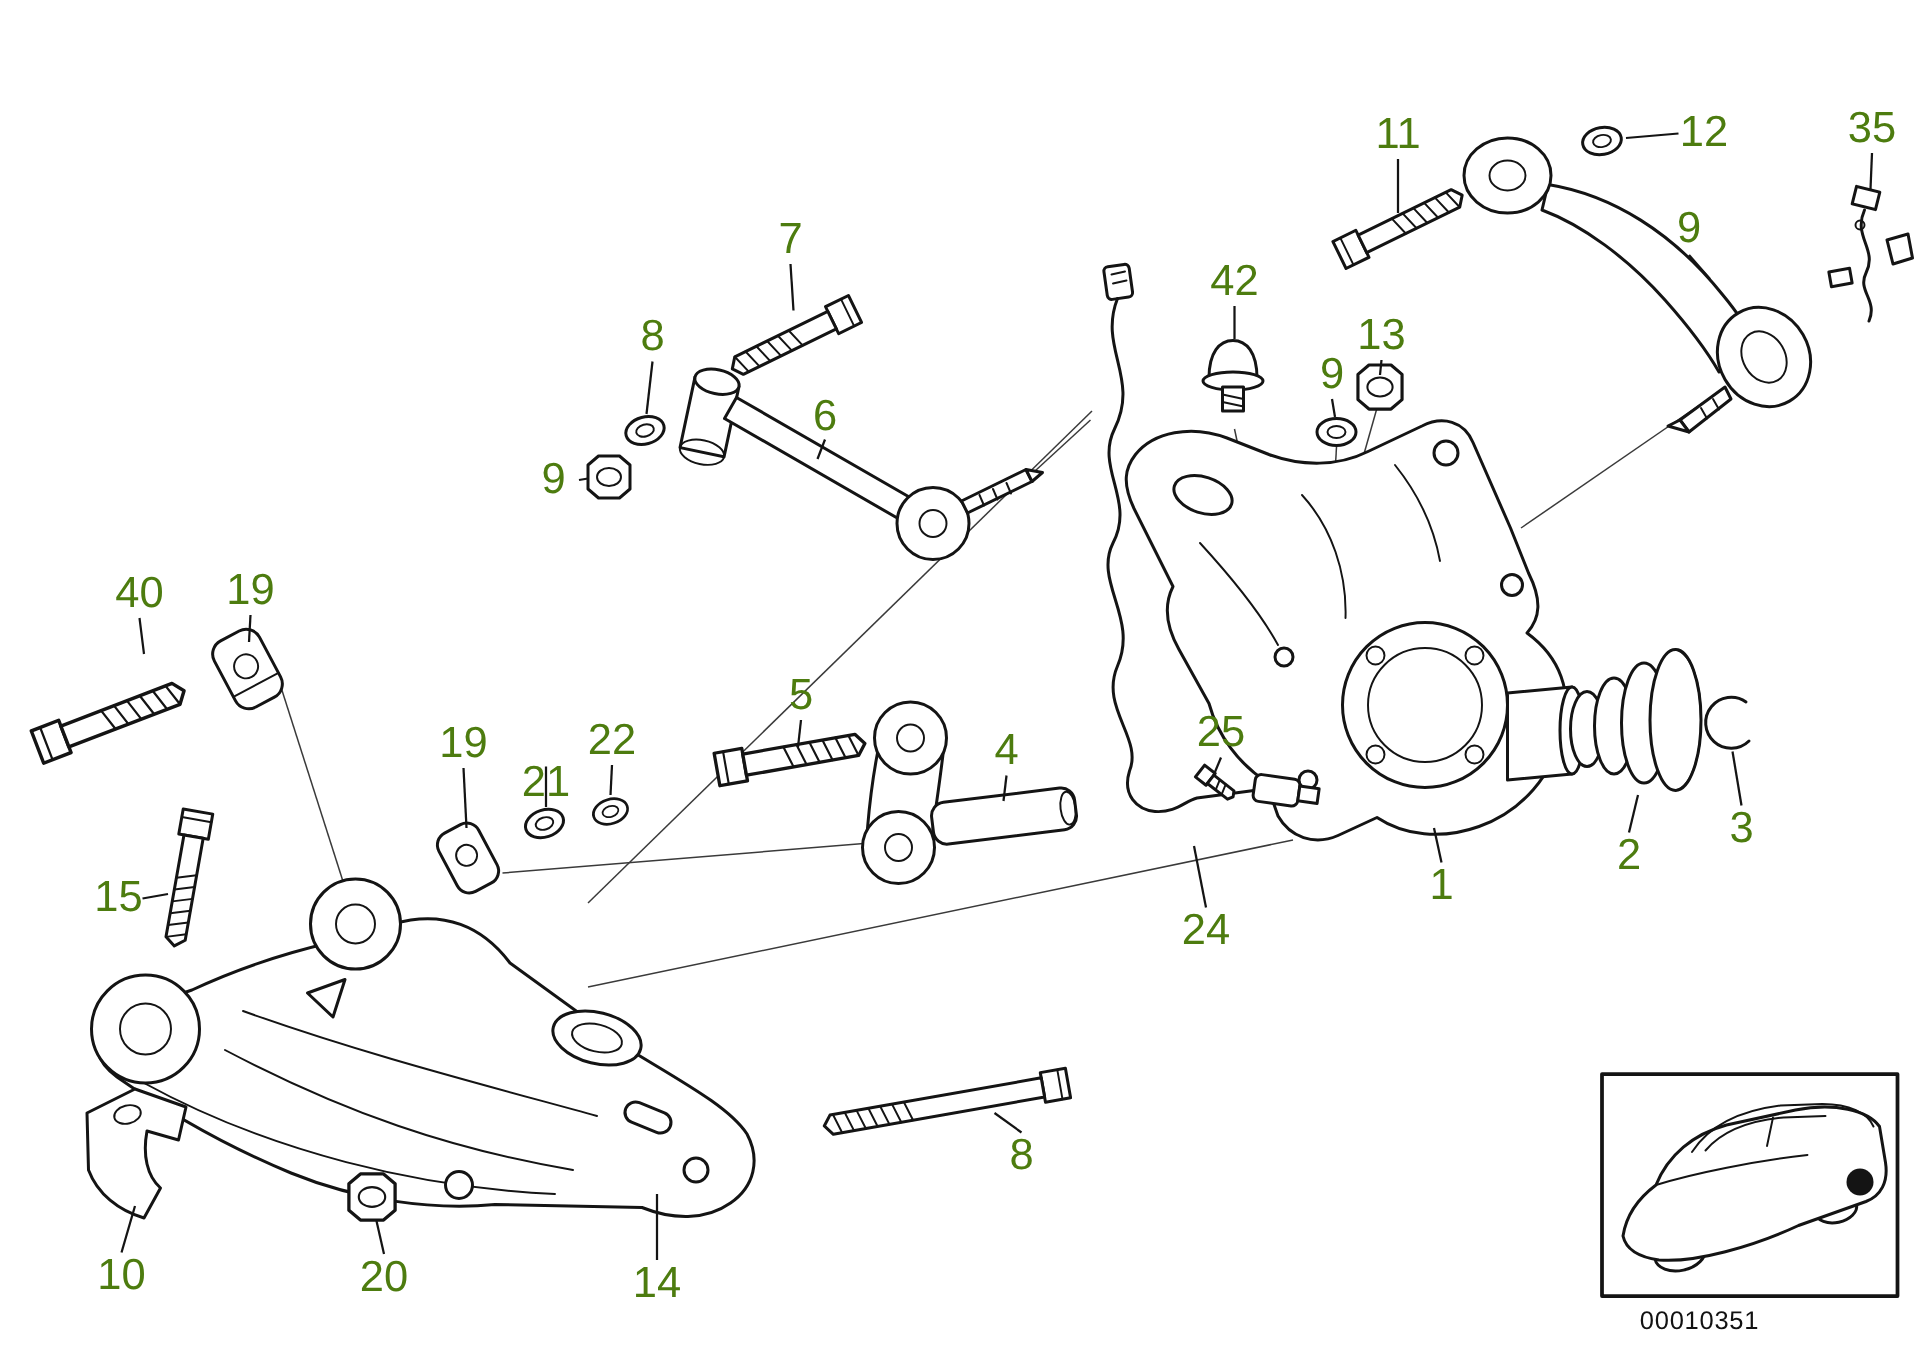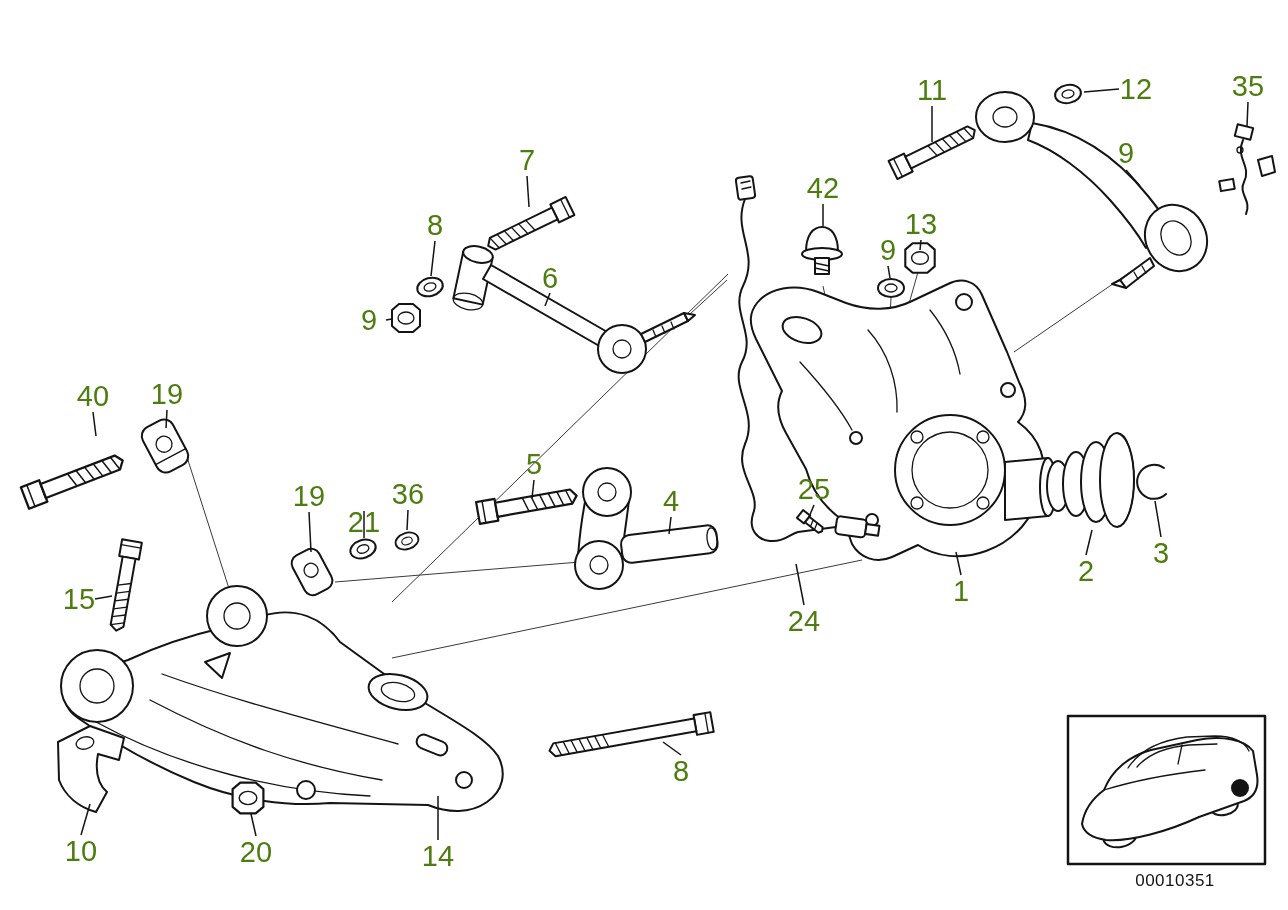--- a/index.html
+++ b/index.html
@@ -1,20 +1,20 @@
 <!DOCTYPE html>
 <html><head>
 <meta charset="utf-8">
 <style>
   html,body{margin:0;padding:0;background:#ffffff;}
   body{font-family:"Liberation Sans",sans-serif;}
   .stage{position:relative;width:1288px;height:910px;background:#ffffff;overflow:hidden;}
   .artwork{position:absolute;left:0;top:0;}
   .part-label{position:absolute;transform:translate(-50%,-50%);font-size:29px;font-weight:normal;color:#4d7c0f;line-height:1;cursor:pointer;user-select:none;}
-  .diagram-code{position:absolute;transform:translate(-50%,-50%);font-size:17px;color:#121212;letter-spacing:0.5px;margin-left:42px;}
+  .diagram-code{position:absolute;transform:translate(-50%,-50%);font-size:17px;color:#121212;letter-spacing:0.5px;}
   .s2{stroke:#141414;stroke-width:2;fill:#ffffff;stroke-linejoin:round;stroke-linecap:round;}
   .s2n{stroke:#141414;stroke-width:2;fill:none;stroke-linejoin:round;stroke-linecap:round;}
   .s1{stroke:#141414;stroke-width:1.3;fill:none;stroke-linejoin:round;stroke-linecap:round;}
   .lead line{stroke:#141414;stroke-width:1.5;}
   .guide line{stroke:#3a3a3a;stroke-width:1;}
   .blk{fill:#141414;stroke:none;}
 </style>
 </head>
 <body>
 
@@ -275,21 +275,21 @@
   <div class="part-label" style="left:1126px;top:153px">9</div>
   <div class="part-label" style="left:1248px;top:86px">35</div>
   <div class="part-label" style="left:823px;top:188px">42</div>
   <div class="part-label" style="left:921px;top:224px">13</div>
   <div class="part-label" style="left:888px;top:250px">9</div>
   <div class="part-label" style="left:93px;top:396px">40</div>
   <div class="part-label" style="left:167px;top:394px">19</div>
   <div class="part-label" style="left:534px;top:464px">5</div>
   <div class="part-label" style="left:309px;top:496px">19</div>
   <div class="part-label" style="left:364px;top:522px">21</div>
-  <div class="part-label" style="left:408px;top:494px">36</div>
+  <div class="part-label" style="left:408px;top:494px">22</div>
   <div class="part-label" style="left:671px;top:501px">4</div>
   <div class="part-label" style="left:814px;top:489px">25</div>
   <div class="part-label" style="left:79px;top:599px">15</div>
   <div class="part-label" style="left:1086px;top:571px">2</div>
   <div class="part-label" style="left:1161px;top:553px">3</div>
   <div class="part-label" style="left:961px;top:591px">1</div>
   <div class="part-label" style="left:804px;top:621px">24</div>
   <div class="part-label" style="left:81px;top:851px">10</div>
   <div class="part-label" style="left:256px;top:852px">20</div>
   <div class="part-label" style="left:438px;top:856px">14</div>

